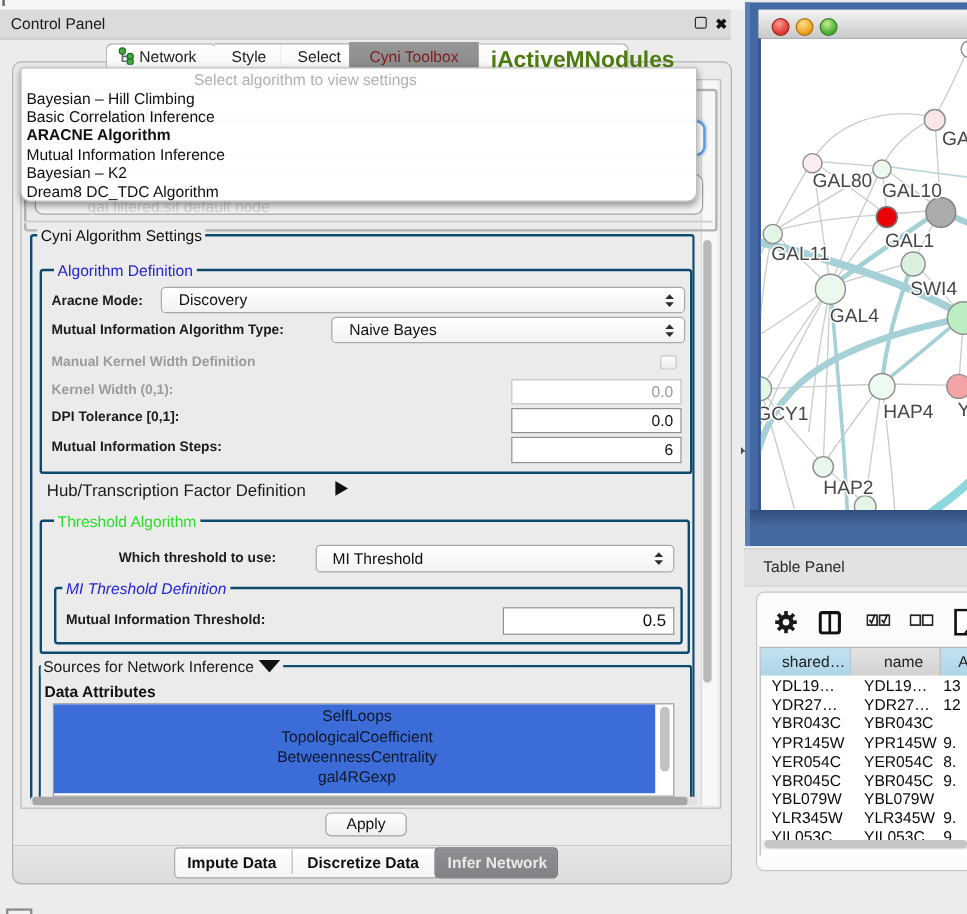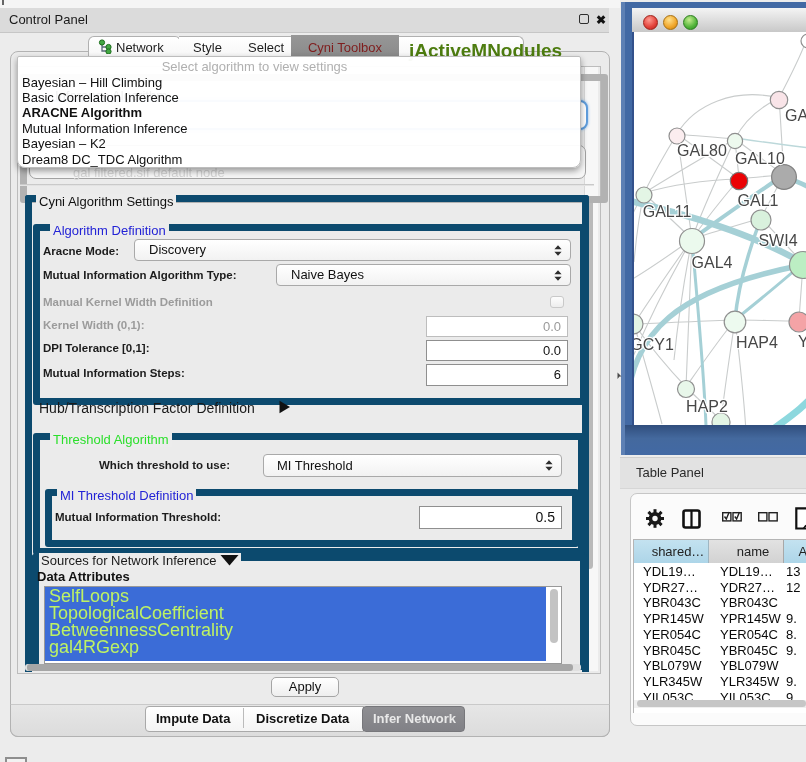--- a/index.html
+++ b/index.html
@@ -4,21 +4,21 @@
   html,body{margin:0;padding:0;}
   body{width:806px;height:762px;position:relative;overflow:hidden;background:#ECECEC;
        font-family:"Liberation Sans", sans-serif;-webkit-font-smoothing:antialiased;}
   .a{position:absolute;}
   .lbl{font-size:11.5px;font-weight:bold;color:#1c1c1c;}
   .dis{color:#9b9b9b;}
   .combo{background:linear-gradient(#ffffff,#f2f2f2);border:1px solid #a9a9a9;border-radius:4px;
          font-size:13px;color:#111;}
   .arr{position:absolute;right:8px;top:50%;margin-top:-5.5px;}
   .fld{background:#fff;border:1px solid #8f8f8f;font-size:13px;color:#111;text-align:right;}
-  .grp{border:7px solid #0c4a6e;border-radius:3px;}
+  .grp{border:2px solid #0c4a6e;border-radius:3px;}
   .gt{position:absolute;top:-8px;font-size:13px;background:#ECECEC;padding:0 3px;white-space:nowrap;}
 </style></head>
 <body>
 
 <div class="a" style="left:0;top:0;width:620px;height:8px;background:#F5F5F5;"></div>
 <div class="a" style="left:2px;top:0;width:2px;height:5px;background:#666;"></div>
 <div class="a" style="left:0;top:8px;width:609px;height:24px;background:#DBDBDB;border-bottom:1px solid #c6c6c6;"></div>
 <div class="a" style="left:9px;top:12px;font-size:13px;color:#1a1a1a;">Control Panel</div>
 <div class="a" style="left:579px;top:14px;width:8px;height:8px;border:1.6px solid #2e2e2e;border-radius:2px;"></div>
 <div class="a" style="left:596px;top:12.5px;font-size:12px;font-weight:bold;color:#111;">✖</div>
@@ -105,33 +105,33 @@
 </div>
 <div class="a lbl" style="right:576px;top:459px;">Which threshold to use:</div>
 <div class="a combo" style="left:237px;top:454px;width:297px;height:21px;margin-left:26px;">
     <span style="position:absolute;left:13px;top:3px;">MI Threshold</span>
     <svg class="arr" width="8" height="11" viewBox="0 0 8 11">
       <path d="M4 0.2 L7.6 4.2 L0.4 4.2 Z M0.4 6.8 L7.6 6.8 L4 10.8 Z" fill="#2e2e2e"></path>
     </svg>
   </div>
 
 <div class="a grp" style="left:45px;top:489px;width:520px;height:44px;">
-  <span class="gt" style="left:5px;color:#2323d6;background:#EBEBEB;">MI Threshold Definition</span>
+  <span class="gt" style="left:5px;color:#2323d6;background:#EBEBEB;font-style:italic;">MI Threshold Definition</span>
 </div>
 <div class="a lbl" style="left:55px;top:511px;">Mutual Information Threshold:</div>
 <div class="a fld" style="left:419px;top:506px;width:135px;height:21px;padding-right:6px;line-height:21px;font-size:14px;">0.5</div>
 
 <div class="a grp" style="left:32px;top:554px;width:541px;height:109px;border-bottom:none;border-radius:3px 3px 0 0;">
   <span class="gt" style="left:0px;font-size:13px;color:#1a1a1a;padding:0 2px;">Sources for Network Inference <svg width="19" height="12" viewBox="0 0 19 12" style="vertical-align:-1px;">
         <path d="M0.5 1 L18.5 1 L9.5 11.5 Z" fill="#111"></path>
       </svg></span>
 </div>
 <div class="a" style="left:37px;top:569px;font-size:13px;font-weight:bold;color:#111;">Data Attributes</div>
 <div class="a" style="left:44px;top:586px;width:516px;height:76px;background:#fff;border:1px solid #989898;"></div>
-<div class="a" style="left:45px;top:587px;width:501px;height:74px;background:#3b6cd7;color:#bef264;font-size:18px;line-height:17px;padding:1px 0 0 4px;box-sizing:border-box;">SelfLoops<br>TopologicalCoefficient<br>BetweennessCentrality<br>gal4RGexp</div>
+<div class="a" style="left:45px;top:587px;width:501px;height:74px;background:#3b6cd7;color:#0f172a;font-size:13px;line-height:17px;padding:1px 0 0 4px;box-sizing:border-box;text-align:center;">SelfLoops<br>TopologicalCoefficient<br>BetweennessCentrality<br>gal4RGexp</div>
 <div class="a" style="left:550px;top:589px;width:8px;height:54px;background:#c3c3c3;border-radius:4px;"></div>
 
 <div class="a" style="left:25px;top:664px;width:556px;height:7px;background:#e0e0e0;border-radius:3px;"></div>
 <div class="a" style="left:27px;top:664px;width:546px;height:7px;background:#a6a6a6;border-radius:3px;"></div>
 
 <div class="a" style="left:271px;top:677px;width:66px;height:18px;background:linear-gradient(#ffffff,#eeeeee);border:1px solid #a5a5a5;border-radius:5px;text-align:center;font-size:13px;color:#111;line-height:18px;">Apply</div>
 
 <div class="a" style="left:10px;top:704px;width:598px;height:31px;background:linear-gradient(#e6e6e6,#dcdcdc);border:1px solid #b2b2b2;border-top:1px solid #c9c9c9;border-radius:0 0 8px 8px;"></div>
 <div class="a" style="left:145px;top:706px;width:217px;height:24px;background:linear-gradient(#ffffff,#f4f4f4);border:1px solid #a9a9a9;border-radius:4px 0 0 4px;"></div>
 <div class="a" style="left:243px;top:708px;width:1px;height:20px;background:#bbbbbb;"></div>

